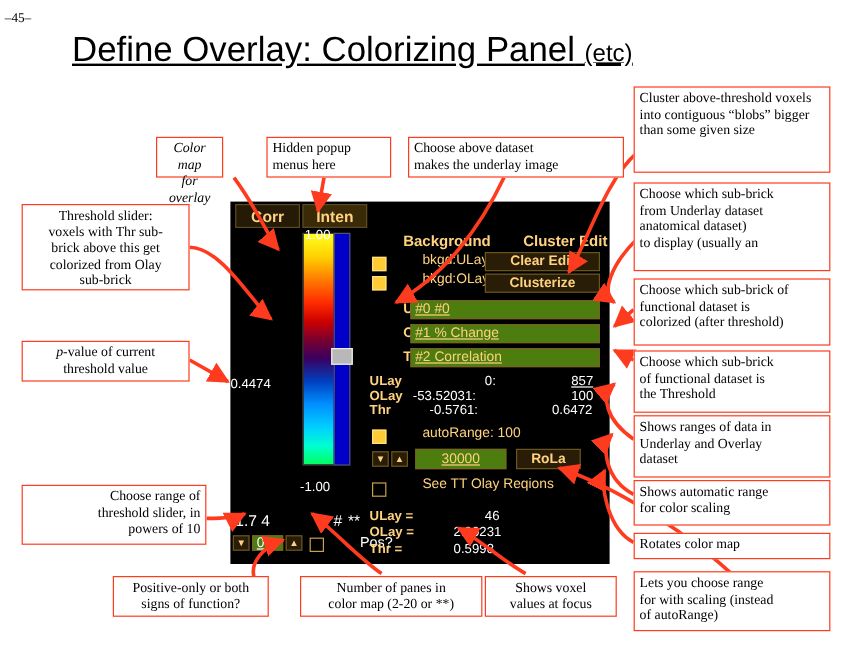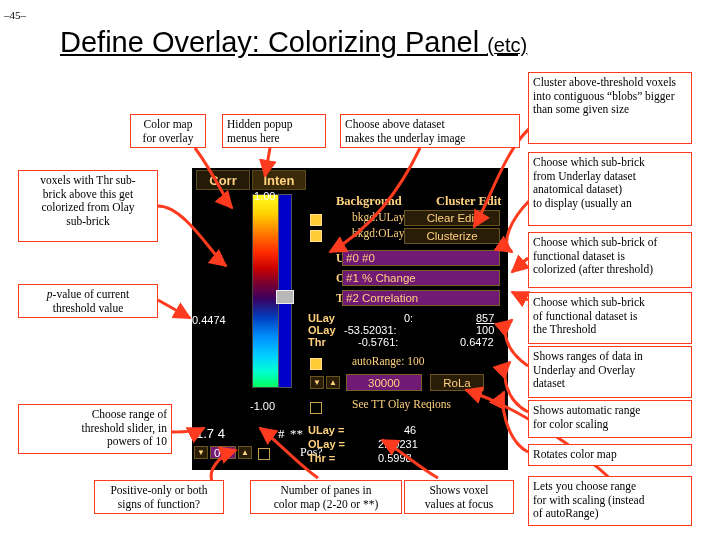--- a/index.html
+++ b/index.html
@@ -70,39 +70,39 @@
     background:#0000c8;border:1px solid #555;
   }
   .sliderknob{
     position:absolute;left:28px;top:96px;width:16px;height:12px;
     background:#b8b8b8;border:1px solid #eee;
   }
   .lbl{position:absolute;color:#ffffff;font-size:11px;font-family:"Liberation Sans", sans-serif;}
 
   .ctrl{
     position:absolute;color:#ffd27f;font-size:11.5px;
-    font-family:Liberation Serif, serif;
+    font-family:Liberation Sans, sans-serif;
     white-space:nowrap;
     padding-left:28px;
   }
   .btn{
     position:absolute;
     background:#2a1d07;border:1px solid #6b551f;
-    color:#ffd27f;font-size:11.5px;font-weight:normal;
+    color:#ffd27f;font-size:11.5px;font-weight:bold;
     display:flex;align-items:center;justify-content:center;
     font-family:"Liberation Sans", sans-serif;
     white-space:nowrap;box-sizing:border-box;
   }
   .field{
     position:absolute;
-    background:#701a75;border:1px solid #7a6226;
+    background:#4d7c0f;border:1px solid #7a6226;
     color:#ffd27f;font-size:11.5px;
     display:flex;align-items:center;
     padding-left:3px;box-sizing:border-box;
-    font-family:"Liberation Sans", sans-serif;white-space:nowrap;
+    font-family:"Liberation Sans", sans-serif;white-space:nowrap;text-decoration:underline;
   }
   .chk{position:absolute;width:10px;height:10px;border:1px solid #c9a24a;background:#000;}
   .chk.on{background:#ffcc33;border-color:#ffe08a;}
   .arrowbtn{
     position:absolute;width:14px;height:13px;background:#2a1d07;
     border:1px solid #6b551f;color:#ffd27f;font-size:8px;
     display:flex;align-items:center;justify-content:center;box-sizing:border-box;
   }
   .num{position:absolute;color:#ffffff;font-size:11px;font-family:"Liberation Sans", sans-serif;white-space:nowrap;}
 
@@ -232,38 +232,39 @@
     <path d="M172,432 C190,432 200,430 204,428"></path>
 
     <path d="M212,482 C208,470 218,456 236,450"></path>
 
     <path d="M318,478 C300,466 276,440 260,428"></path>
 
     <path d="M438,478 C420,468 400,450 382,440"></path>
   </g>
 </svg>
 
-<div class="box c" style="left:130px;top:114px;width:76px;height:34px;">
+<div class="box c" style="left:130px;top:114px;width:56px;height:34px;font-style:italic;">
   <div>Color map</div>
   <div>for overlay</div>
 </div>
 
 <div class="box l" style="left:222px;top:114px;width:104px;height:34px;">
   <div>Hidden popup</div>
   <div>menus here</div>
 </div>
 
 <div class="box l" style="left:340px;top:114px;width:180px;height:34px;">
   <div>Choose above dataset</div>
   <div>makes the underlay image</div>
 </div>
 
 <div class="box l" style="left:528px;top:72px;width:164px;height:72px;">Cluster above-threshold voxels into contiguous “blobs” bigger than some given size</div>
 
 <div class="box c" style="left:18px;top:170px;width:140px;height:72px;">
+  <div>Threshold slider:</div>
   <div>voxels with Thr sub-</div>
   <div>brick above this get</div>
   <div>colorized from Olay</div>
   <div>sub-brick</div>
 </div>
 
 <div class="box l" style="left:528px;top:152px;width:164px;height:74px;">
   <div>Choose which sub-brick</div>
   <div>from Underlay dataset</div>
   <div>anatomical dataset)</div>

